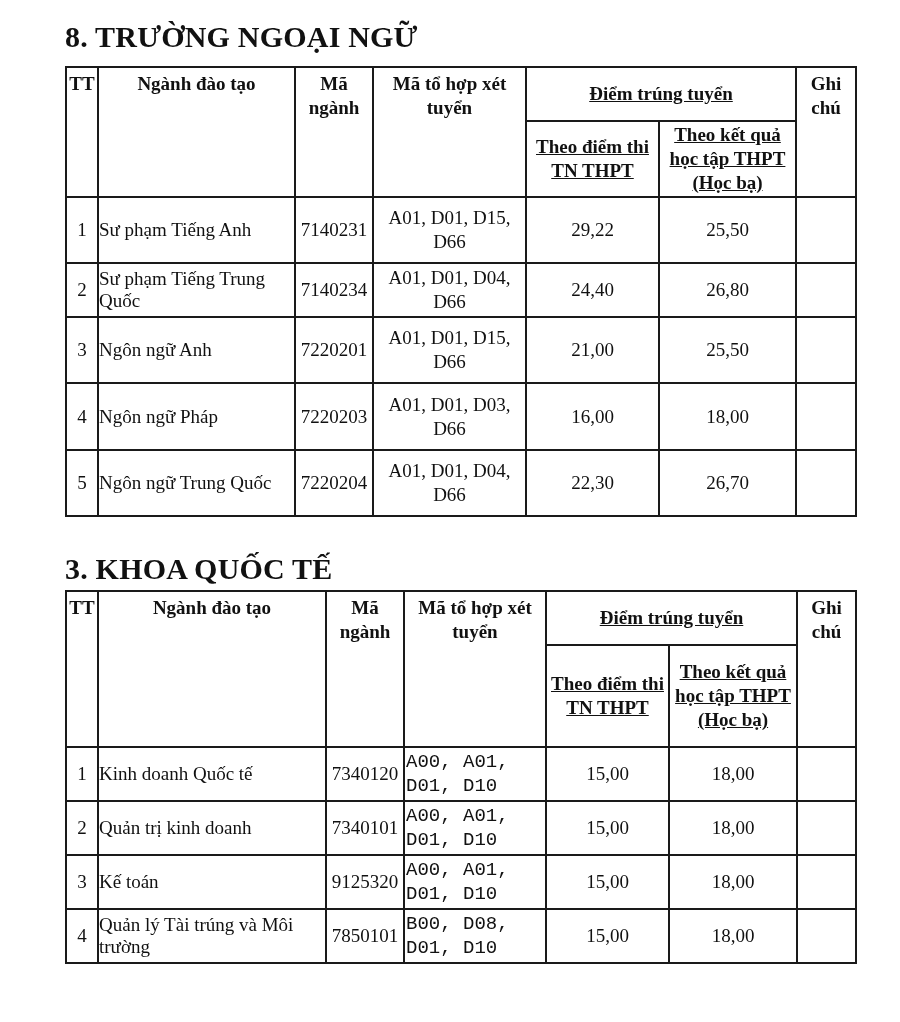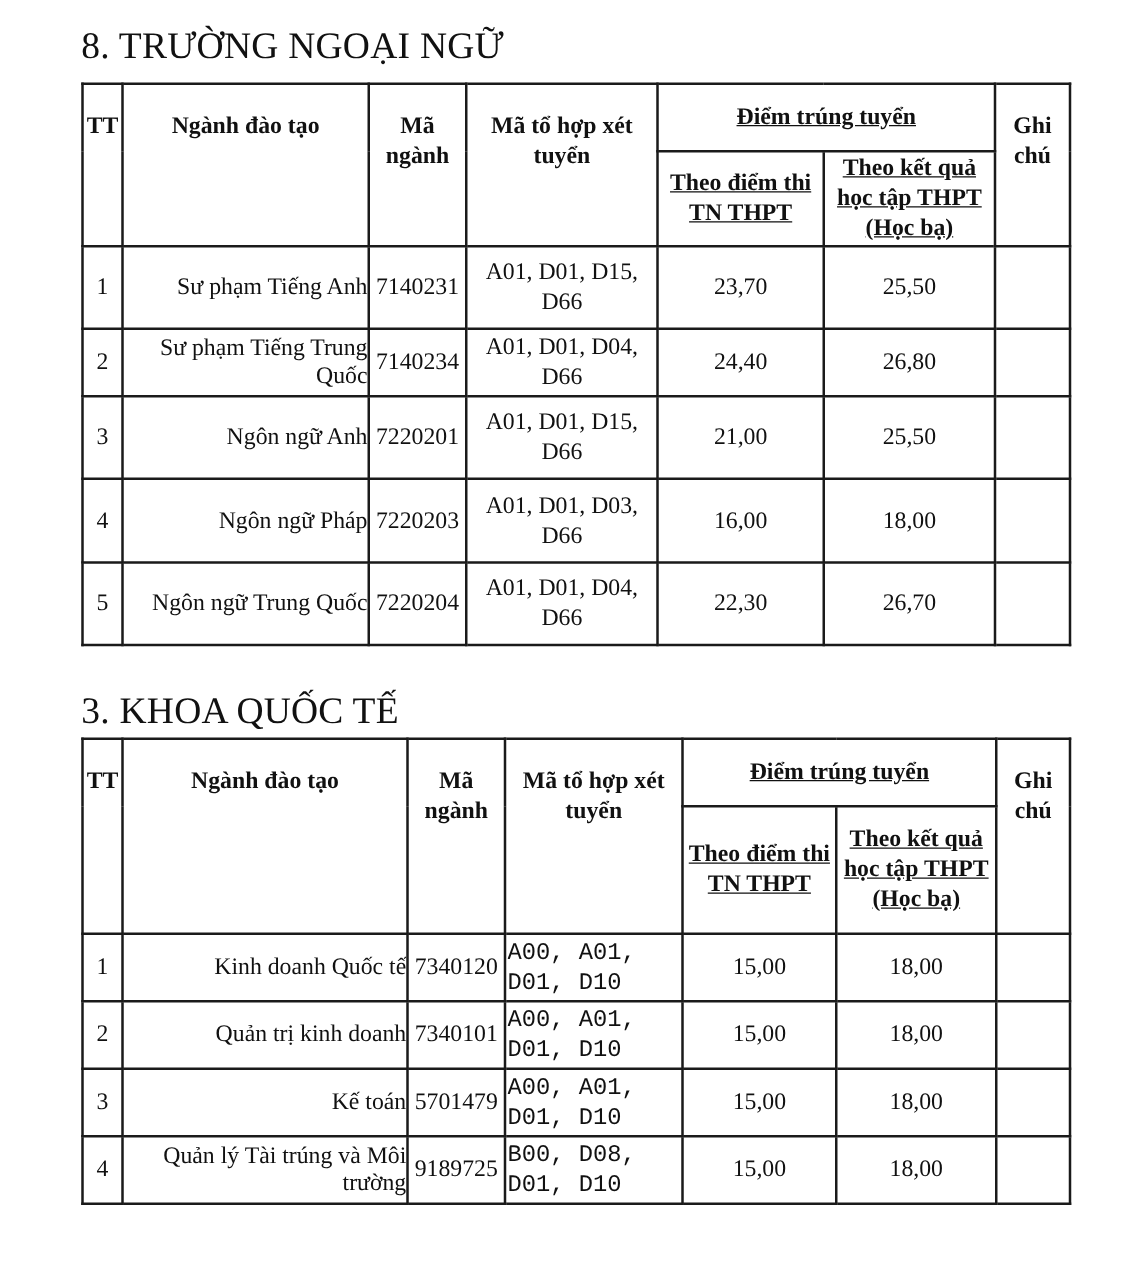--- a/index.html
+++ b/index.html
@@ -2,33 +2,33 @@
 <html><head>
   <meta charset="utf-8">
   <style>
     html, body { margin: 0; padding: 0; background: #ffffff; }
     body {
       width: 900px; height: 1022px; position: relative; overflow: hidden;
       font-family: "Liberation Serif", "DejaVu Serif", serif; color: #111;
     }
     .section-title {
       position: absolute; left: 65px; margin: 0;
-      font-weight: normal; font-size: 30px; letter-spacing: 0.2px; color: #111;
+      font-weight: bold; font-size: 30px; letter-spacing: 0.2px; color: #111;
     }
     table.grid {
       position: absolute; left: 65px; border-collapse: collapse; table-layout: fixed;
       font-size: 19px; line-height: 24px;
     }
     table.grid td, table.grid th {
       border: 2px solid #1a1a1a; padding: 0; overflow: hidden; vertical-align: middle;
     }
-    table.grid th { font-weight: bold; text-align: center; vertical-align: top; padding-top: 21px; }
+    table.grid th { font-weight: bold; text-align: center; vertical-align: top; padding-top: 4px; }
     th.sub { vertical-align: middle !important; padding-top: 0 !important; text-decoration: underline; }
     td.c { text-align: center; }
-    td.l { text-align: right; padding-left: 1px; }
+    td.l { text-align: left; padding-left: 1px; }
     td.combo { text-align: center; border-radius: 14px; }
     td.combo.left { text-align: left; padding-left: 1px; font-family: Liberation Mono, monospace; }
     .wrapname { display: block; line-height: 22px; }
   </style>
 </head>
 <body>
 
 <h2 class="section-title" style="top:20px;">8. TRƯỜNG NGOẠI NGỮ</h2>
 
 <table class="grid" style="top:66px; width:790px;">
@@ -52,21 +52,21 @@
   </tr>
   <tr style="height:76px">
     <th class="sub">Theo điểm thi TN THPT</th>
     <th class="sub">Theo kết quả học tập THPT (Học bạ)</th>
   </tr>
   <tr style="height:66px">
     <td class="c">1</td>
     <td class="l">Sư phạm Tiếng Anh</td>
     <td class="c">7140231</td>
     <td class="combo">A01, D01, D15, D66</td>
-    <td class="c">23,70</td>
+    <td class="c">29,22</td>
     <td class="c">25,50</td>
     <td></td>
   </tr>
   <tr style="height:54px">
     <td class="c">2</td>
     <td class="l">
           <span class="wrapname">Sư phạm Tiếng Trung Quốc</span>
         </td>
     <td class="c">7140234</td>
     <td class="combo">A01, D01, D04, D66</td>
@@ -143,31 +143,31 @@
     <td class="l">Quản trị kinh doanh</td>
     <td class="c">7340101</td>
     <td class="combo left">A00, A01, D01, D10</td>
     <td class="c">15,00</td>
     <td class="c">18,00</td>
     <td></td>
   </tr>
   <tr style="height:54px">
     <td class="c">3</td>
     <td class="l">Kế toán</td>
-    <td class="c">5701479</td>
+    <td class="c">9125320</td>
     <td class="combo left">A00, A01, D01, D10</td>
     <td class="c">15,00</td>
     <td class="c">18,00</td>
     <td></td>
   </tr>
   <tr style="height:54px">
     <td class="c">4</td>
     <td class="l">
           <span class="wrapname">Quản lý Tài trúng và Môi trường</span>
         </td>
-    <td class="c">9189725</td>
+    <td class="c">7850101</td>
     <td class="combo left">B00, D08, D01, D10</td>
     <td class="c">15,00</td>
     <td class="c">18,00</td>
     <td></td>
   </tr>
 </tbody>
   </table>
 
 </body></html>

